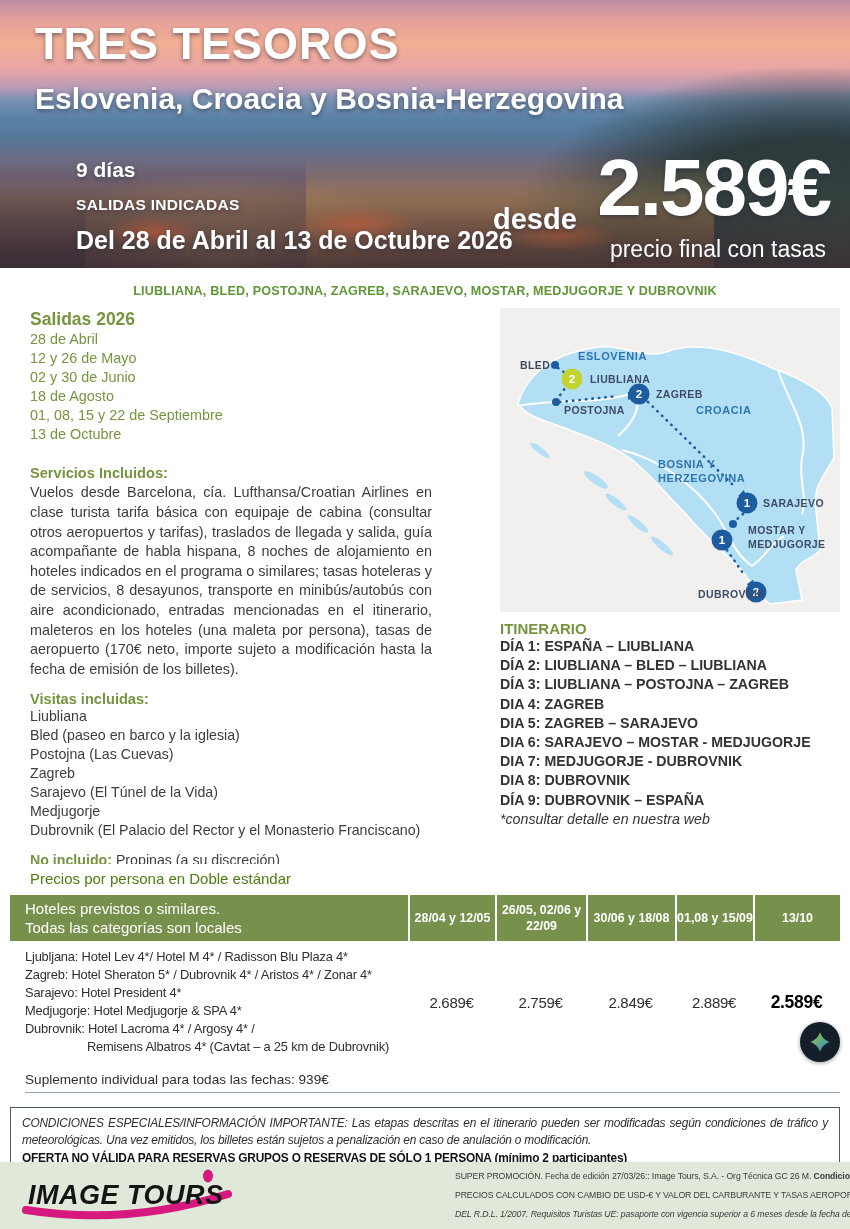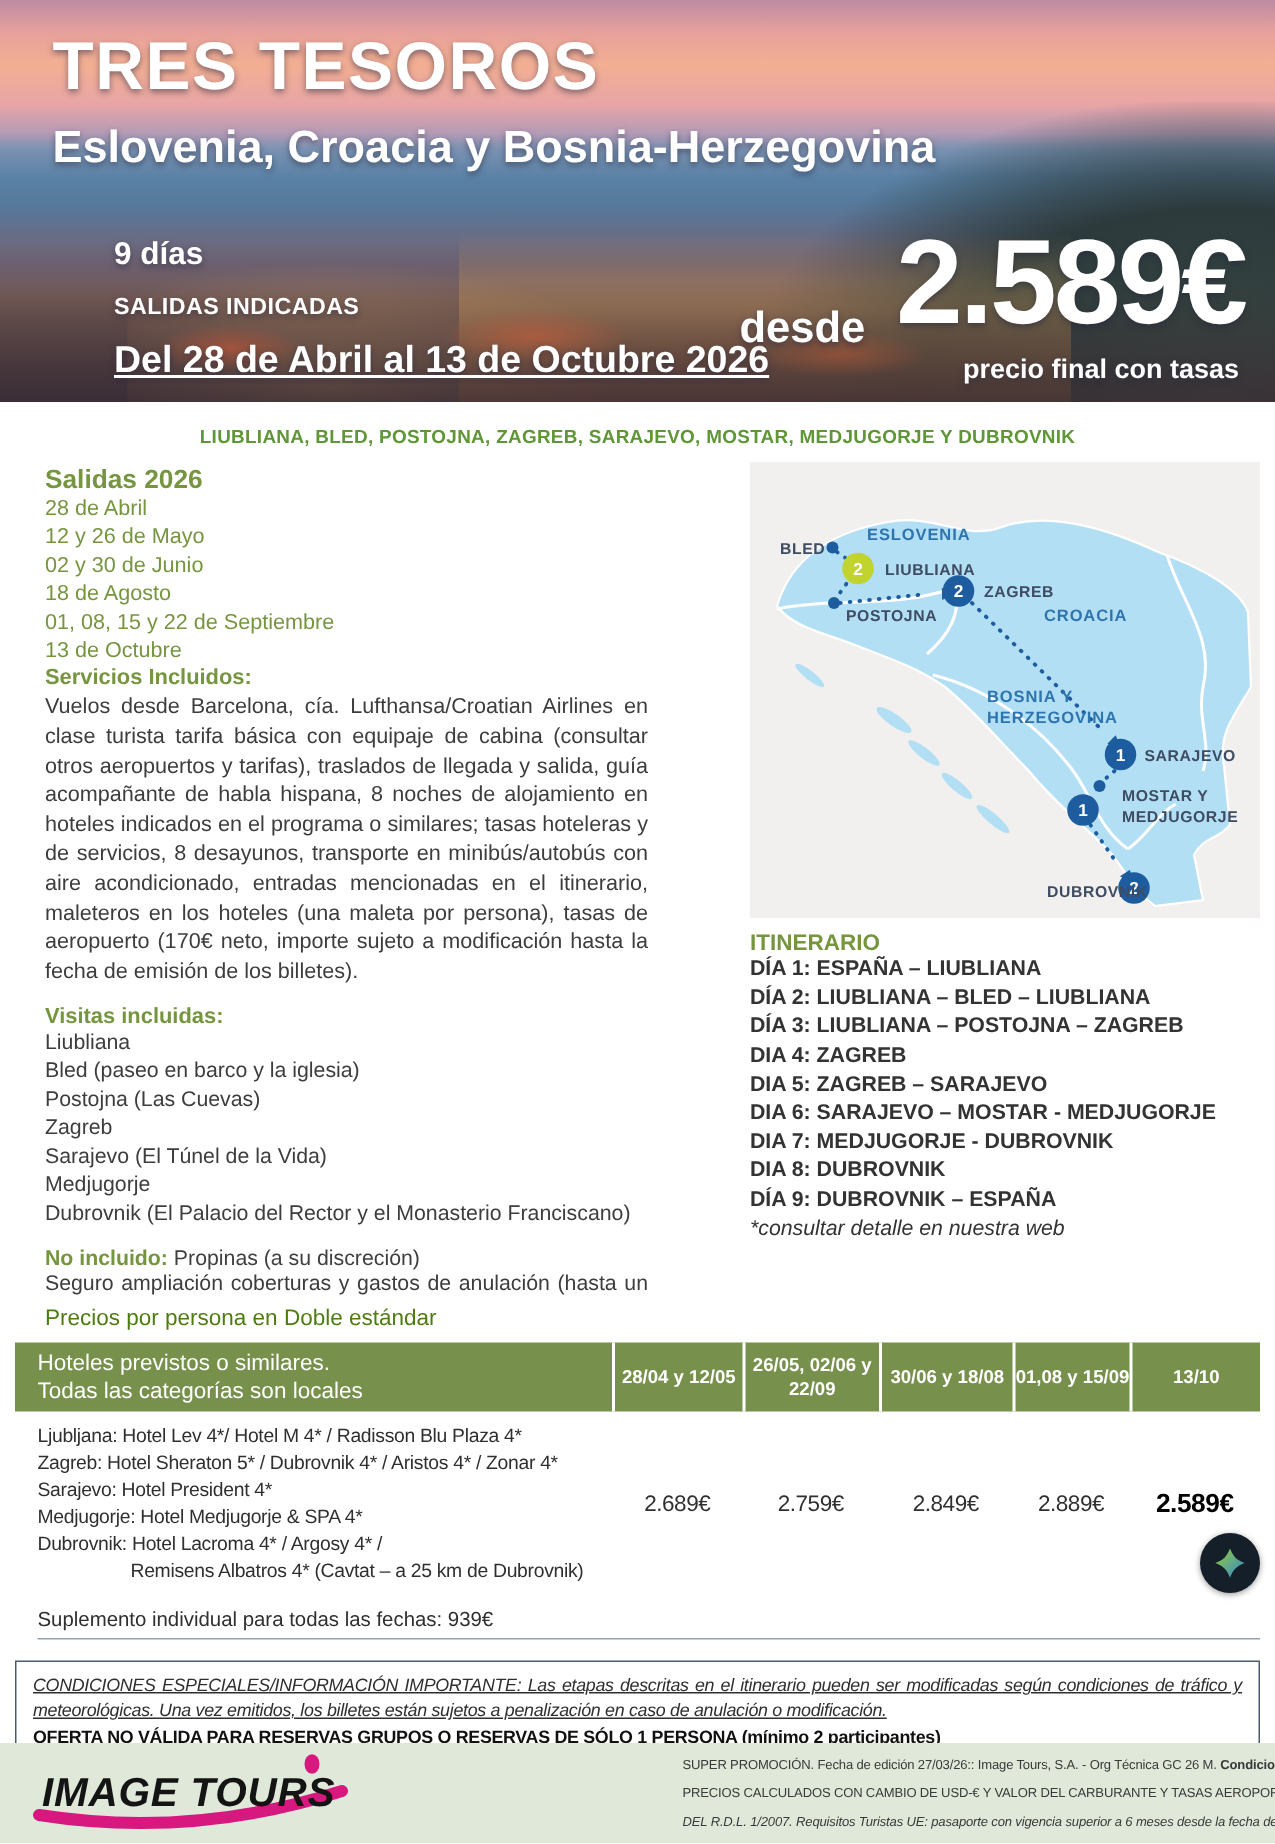--- a/index.html
+++ b/index.html
@@ -35,40 +35,40 @@
       radial-gradient(ellipse 70px 22px at 18% 55%, rgba(176,84,58,.8), rgba(176,84,58,0) 70%),
       radial-gradient(ellipse 90px 26px at 42% 45%, rgba(188,92,60,.7), rgba(188,92,60,0) 70%),
       radial-gradient(ellipse 80px 22px at 66% 60%, rgba(170,86,56,.6), rgba(170,86,56,0) 70%),
       linear-gradient(180deg, rgba(66,50,58,0) 0%, rgba(58,44,52,.8) 100%);
   }
   .hero-text { position:absolute; color:#fff; text-shadow:0 2px 4px rgba(40,40,60,.55); white-space:nowrap; }
   .hero-title    { left:35px; top:18px;  font-size:45px; font-weight:bold; letter-spacing:1px; }
   .hero-subtitle { left:35px; top:82px;  font-size:30px; font-weight:bold; }
   .hero-days     { left:76px; top:158px; font-size:21px; font-weight:bold; }
   .hero-salidas  { left:76px; top:196px; font-size:15.5px; font-weight:bold; letter-spacing:.3px; }
-  .hero-daterange{ left:76px; top:226px; font-size:25px; font-weight:bold;text-decoration:underline; }
+  .hero-daterange{ left:76px; top:226px; font-size:25px; font-weight:bold; }
   .hero-desde    { left:493px; top:203px; font-size:29px; font-weight:bold; }
   .hero-price    { right:20px; top:148px; font-size:80px; font-weight:bold; line-height:1; letter-spacing:-2px; }
-  .hero-pricenote{ right:24px; top:236px; font-size:18px; font-weight:bold; }
+  .hero-pricenote{ right:24px; top:236px; font-size:23px; font-weight:normal; }
 
   
   .cities-line {
     margin-top:284px; padding-top:0; text-align:center;
     color:#5f9636; font-weight:bold; font-size:12.6px; letter-spacing:.2px;
   }
 
   
   .columns { display:flex; padding-left:30px; height:566px; overflow:hidden; }
   .col-left  { width:432px; }
   .col-right { width:388px; padding-left:38px; }
   .sec-title { color:#76953f; font-weight:bold; font-size:14.6px; }
 
   .salidas-title { color:#76953f; font-weight:bold; font-size:17.5px; margin-top:11px; }
   .salida-item { color:#76953f; font-size:14.4px; line-height:18.9px; }
-  .servicios-title { margin-top:1px; }
+  .servicios-title { margin-top:22px; }
   .servicios-text { width:402px; text-align:justify; font-size:14.4px; line-height:19.6px; margin-top:2px; color:#3d3d3d; }
   .visitas-title { margin-top:12px; }
   .visita-item { font-size:14.2px; line-height:19px; color:#3d3d3d; }
   .no-incluido-line { margin-top:12px; font-size:14.2px; }
   .no-incluido-line b { color:#76953f; }
   .seguro-text { width:402px; text-align:justify; font-size:14.2px; line-height:19px; color:#3d3d3d; }
 
   
   .map-wrap { width:340px; height:304px; margin-top:10px; }
   .map-country { fill:#2e74ae; font-weight:bold; font-size:11px; letter-spacing:.6px; }
@@ -89,21 +89,21 @@
   .t-body { display:flex; padding-top:7px; }
   .t-b0 { width:398px; padding-left:15px; font-size:12.9px; line-height:18px; letter-spacing:-0.2px; color:#2f2f2f; }
   .hotel-indent { padding-left:62px; }
   .price-cell { display:flex; align-items:center; justify-content:center; font-size:15px; letter-spacing:-0.3px; color:#2f2f2f; }
   .price-last { font-size:17.5px; font-weight:bold; color:#000; }
 
   .suplemento { margin:16px 10px 0 25px; font-size:13.6px; color:#2f2f2f; padding-bottom:5px; border-bottom:1.6px solid #93a2b0; }
 
   
   .cond-box { margin:14px 10px 0 10px; border:1.6px solid #4c5b6a; padding:7px 11px 8px 11px; }
-  .cond-line1 { font-size:11.9px; font-style:italic; text-align:justify; line-height:17px; letter-spacing:-0.2px; color:#2f2f2f;text-decoration:underline; }
+  .cond-line1 { font-size:11.9px; font-style:italic; text-align:justify; line-height:17px; letter-spacing:-0.2px; color:#2f2f2f; }
   .cond-line2 { font-size:11.9px; font-weight:bold; line-height:17px; letter-spacing:-0.2px; color:#111; margin-top:1px; }
 
   
   .footer { position:absolute; left:0; bottom:0; width:850px; height:67px; background:#dfe8d9; }
   .logo-box { position:absolute; left:18px; top:6px; }
   .fine-print { position:absolute; left:455px; top:9px; width:388px; font-size:8.7px; letter-spacing:-0.1px; color:#3a3a3a; line-height:10px; }
   .fp-line { margin-bottom:9px; white-space:nowrap; }
   .fp-bold { font-weight:bold; }
   .fp-italic { font-style:italic; }
 

